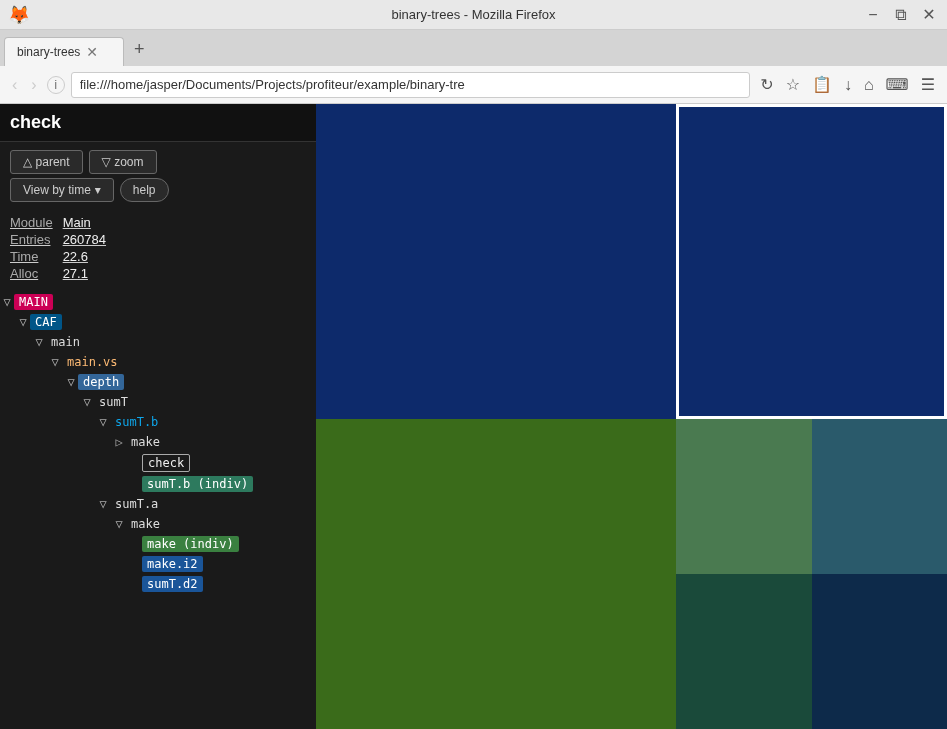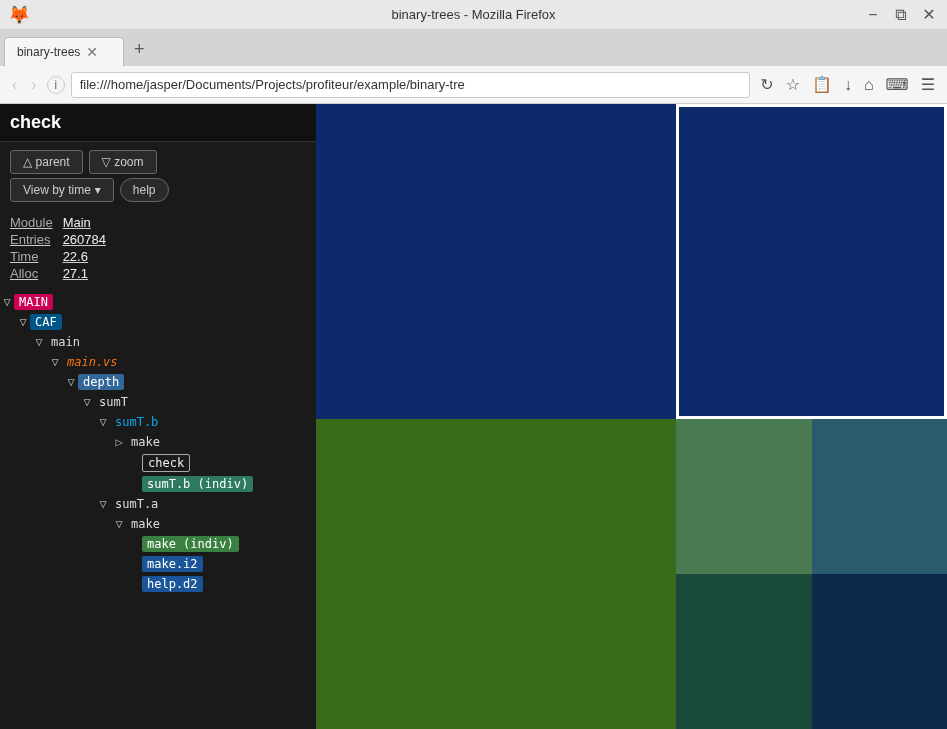--- a/index.html
+++ b/index.html
@@ -338,21 +338,21 @@
           <span class="tree-indent"><span style="display:inline-block;width:100%;height:100%;border-left:1px dashed #333;"></span></span>
           <span class="tree-indent"><span style="display:inline-block;width:100%;height:100%;border-left:1px dashed #333;"></span></span>
           <span class="tree-toggle">▽</span>
           <span class="tree-label" style="background: transparent; color: rgb(221, 221, 221);">main</span>
         </div>
         <div class="tree-node">
           <span class="tree-indent"><span style="display:inline-block;width:100%;height:100%;border-left:1px dashed #333;"></span></span>
           <span class="tree-indent"><span style="display:inline-block;width:100%;height:100%;border-left:1px dashed #333;"></span></span>
           <span class="tree-indent"><span style="display:inline-block;width:100%;height:100%;border-left:1px dashed #333;"></span></span>
           <span class="tree-toggle">▽</span>
-          <span class="tree-label" style="background: transparent; color: #f97316; font-style: italic;">main.vs</span>
+          <span class="tree-label" style="background: transparent; color: #fdba74;">main.vs</span>
         </div>
         <div class="tree-node">
           <span class="tree-indent"><span style="display:inline-block;width:100%;height:100%;border-left:1px dashed #333;"></span></span>
           <span class="tree-indent"><span style="display:inline-block;width:100%;height:100%;border-left:1px dashed #333;"></span></span>
           <span class="tree-indent"><span style="display:inline-block;width:100%;height:100%;border-left:1px dashed #333;"></span></span>
           <span class="tree-indent"><span style="display:inline-block;width:100%;height:100%;border-left:1px dashed #333;"></span></span>
           <span class="tree-toggle">▽</span>
           <span class="tree-label" style="background: rgb(51, 102, 153); color: white;">depth</span>
         </div>
         <div class="tree-node">
@@ -457,21 +457,21 @@
         <div class="tree-node">
           <span class="tree-indent"><span style="display:inline-block;width:100%;height:100%;border-left:1px dashed #333;"></span></span>
           <span class="tree-indent"><span style="display:inline-block;width:100%;height:100%;border-left:1px dashed #333;"></span></span>
           <span class="tree-indent"><span style="display:inline-block;width:100%;height:100%;border-left:1px dashed #333;"></span></span>
           <span class="tree-indent"><span style="display:inline-block;width:100%;height:100%;border-left:1px dashed #333;"></span></span>
           <span class="tree-indent"><span style="display:inline-block;width:100%;height:100%;border-left:1px dashed #333;"></span></span>
           <span class="tree-indent"><span style="display:inline-block;width:100%;height:100%;border-left:1px dashed #333;"></span></span>
           <span class="tree-indent"><span style="display:inline-block;width:100%;height:100%;border-left:1px dashed #333;"></span></span>
           <span class="tree-indent"><span style="display:inline-block;width:100%;height:100%;border-left:1px dashed #333;"></span></span>
           <span class="tree-toggle"></span>
-          <span class="tree-label" style="background: rgb(26, 85, 153); color: white;">help.d2</span>
+          <span class="tree-label" style="background: rgb(26, 85, 153); color: white;">sumT.d2</span>
         </div>
       </div>
   </div>
 
   <div class="right-panel">
     <div class="viz-cell viz-cell-1"></div>
     <div class="viz-cell viz-cell-2"></div>
     <div class="viz-cell viz-cell-3"></div>
     <div class="viz-cell viz-cell-4">
       <div class="viz-sub-1"></div>

